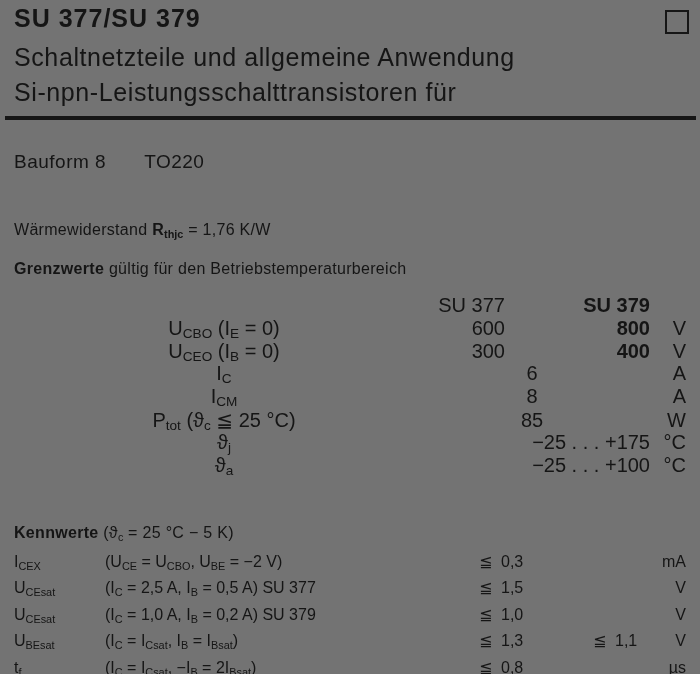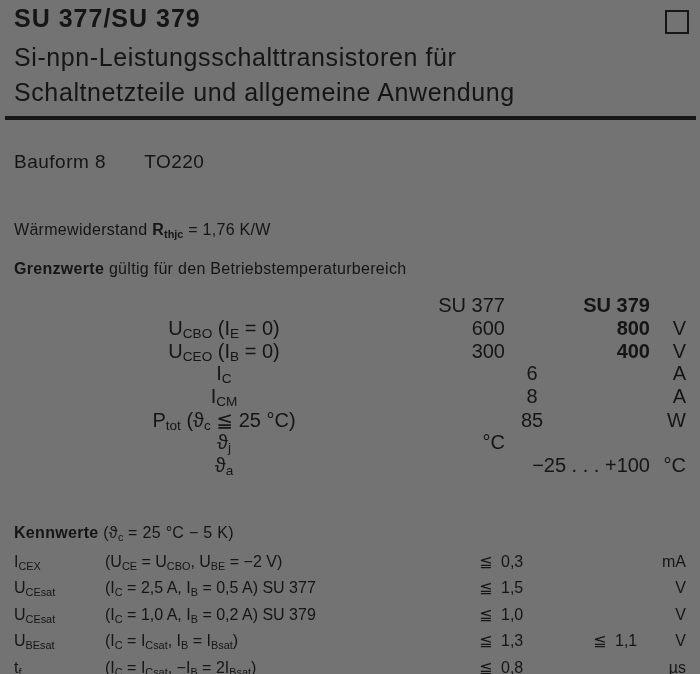--- a/index.html
+++ b/index.html
@@ -81,22 +81,22 @@
 </head>
 <body>
 
 <div id="page">
 
   <div id="doc-title">SU 377/SU 379</div>
 
   <div id="corner-square"></div>
 
   <div id="subtitle">
+    <div>Schaltnetzteile und allgemeine Anwendung</div>
     <div>Si-npn-Leistungsschalttransistoren für</div>
-    <div>Schaltnetzteile und allgemeine Anwendung</div>
   </div>
 
   <div id="divider"></div>
 
   <div id="bauform">
     <span>Bauform 8</span><span class="pkg">TO220</span>
   </div>
 
   <div id="thermal"><span>Wärmewiderstand </span><span class="b">R</span><sub class="b">thjc</sub><span> = 1,76 K/W</span></div>
 
@@ -134,20 +134,21 @@
         <div class="span2">8</div>
         <div class="unit">A</div>
       </div>
       <div class="g-row">
         <div class="sym"><span>P</span><sub>tot</sub><span> (ϑ</span><sub>c</sub><span> ≦ 25 °C)</span></div>
         <div class="span2">85</div>
         <div class="unit">W</div>
       </div>
       <div class="g-row">
         <div class="sym"><span>ϑ</span><sub>j</sub></div>
+        <div class="span2 range">−25 . . . +175</div>
         <div class="unit">°C</div>
       </div>
       <div class="g-row">
         <div class="sym"><span>ϑ</span><sub>a</sub></div>
         <div class="span2 range">−25 . . . +100</div>
         <div class="unit">°C</div>
       </div>
     </div>
 
   <div id="kenn-heading">

